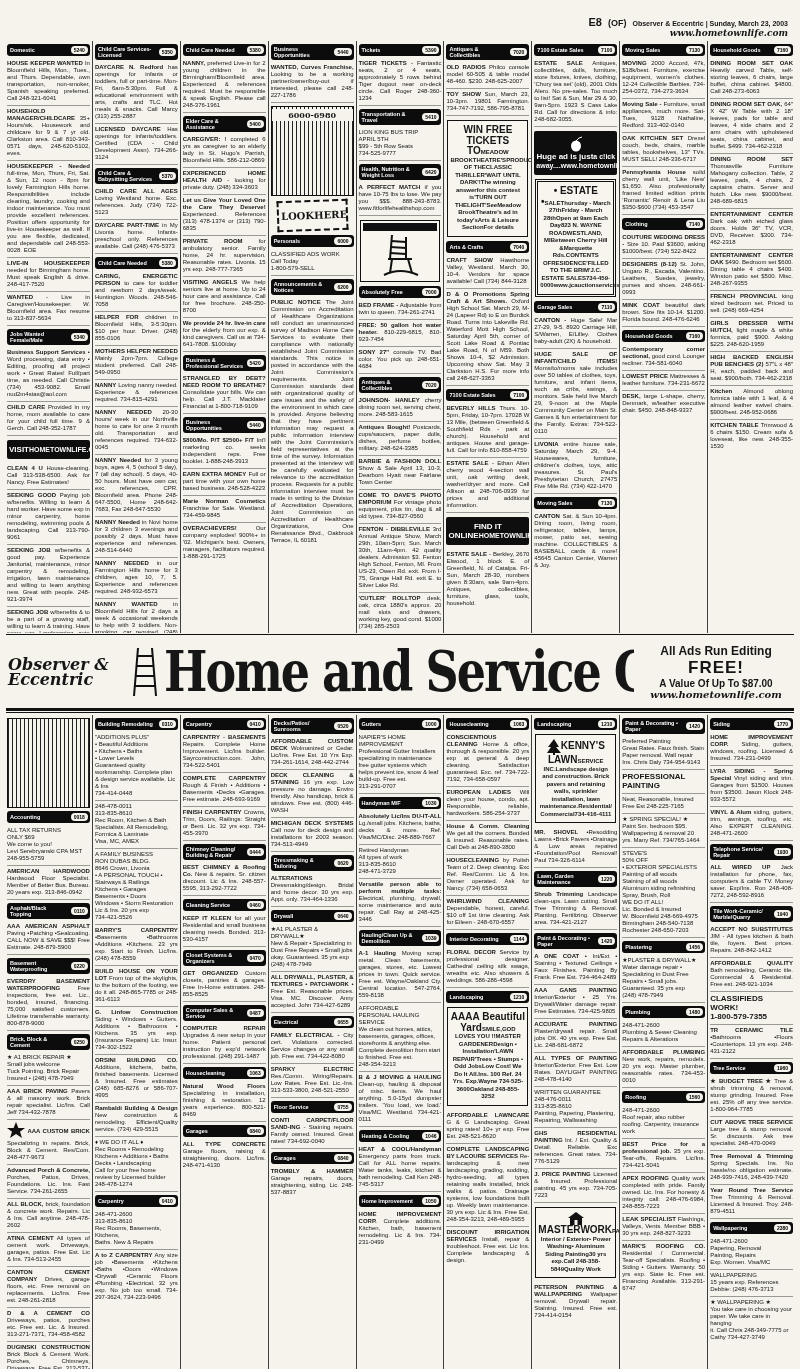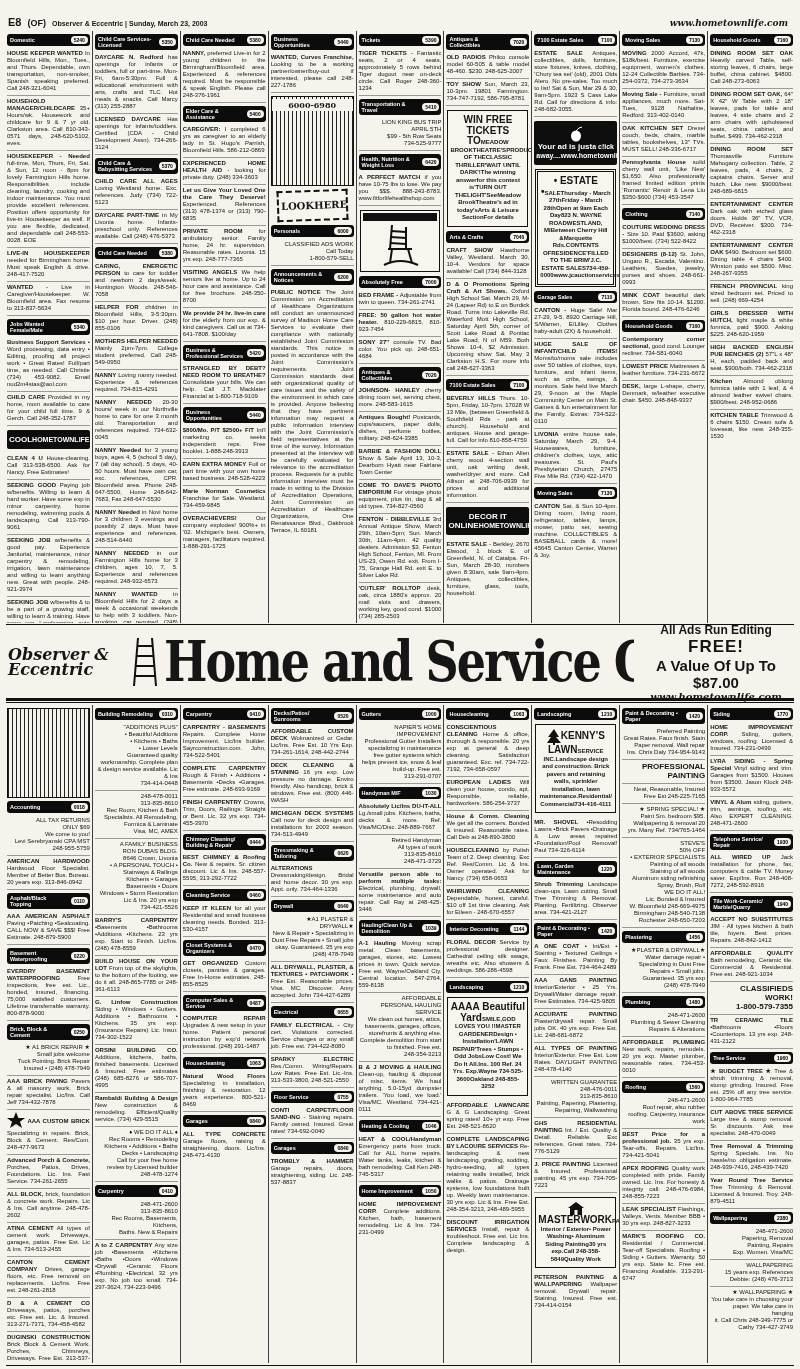--- a/index.html
+++ b/index.html
@@ -1,39 +1,39 @@
 <!DOCTYPE html>
 <html><head>
 <meta charset="utf-8">
 <style>
   html,body{margin:0;padding:0;background:#d8d6d0;}
   .page{width:800px;height:1369px;background:#f5f3ec;position:relative;margin:0 auto;
         font-family:"Liberation Sans",sans-serif;color:#161616;overflow:hidden;box-sizing:border-box;}
   
-  .pagehead{display:flex;justify-content:space-between;align-items:flex-end;padding:16px 12px 3px 8px;}
+  .pagehead{display:flex;justify-content:flex-start;align-items:flex-end;padding:16px 12px 3px 8px;flex-direction:column;}
   .ph-left{font-size:8px;display:flex;align-items:baseline;gap:6px;}
   .ph-ed{font-weight:bold;font-size:11px;}
   .ph-of{font-weight:bold;font-size:9px;}
   .ph-mast{font-size:7px;font-weight:bold;}
   .ph-site{font-size:9px;font-weight:bold;font-style:italic;font-family:"DejaVu Serif",serif;}
   
   .section{display:flex;align-items:stretch;padding:0 5px;box-sizing:border-box;overflow:hidden;}
   #topSection{height:592px;}
   #bottomSection{height:658px;}
   .col{flex:1 1 0;min-width:0;border-right:1px solid #3f3f3f;padding:0 2px;overflow:hidden;}
   .col:last-child{border-right:none;}
   .cat{background:#0c0c0c;color:#fff;display:flex;align-items:center;justify-content:space-between;
        border-radius:3px;padding:2px 2px 2px 3px;margin:3px 0 2px;}
   .cat .lbl{font-size:5.5px;font-weight:bold;line-height:6px;}
   .cat .code{background:#f5f3ec;color:#000;border-radius:7px;font-size:5px;font-weight:bold;
              padding:1px 3px;margin-left:2px;white-space:nowrap;}
   .ad{font-size:6px;line-height:7px;text-align:justify;padding:2px 0 3px;border-bottom:1px solid #9a9a94;}
   .ad:last-child{border-bottom:none;}
   .ad .lead{font-weight:bold;}
-  .ad.center{text-align:right;}
+  .ad.center{text-align:left;}
   .ad .ln{display:block;}
   .ad.big .ln{font-size:8px;line-height:9px;font-weight:bold;}
   .boxed{border:1px solid #111;padding:4px 2px;margin:4px 1px;text-align:center;
          font-size:6px;line-height:7.5px;font-weight:bold;background:#f7f5ee;}
   .boxed.double{border:3px double #111;}
   .boxed .l0{font-size:10px;line-height:9px;}
   .promo{background:#0e0e0e;color:#fff;text-align:center;font-weight:bold;padding:5px 2px;
          margin:4px 0;border-radius:2px;font-size:7px;line-height:9px;}
   .promo .l0{font-size:8px;}
   .deco{border:1px solid #111;margin:3px 0;height:88px;position:relative;overflow:hidden;text-align:center;
@@ -47,21 +47,21 @@
   .iconrow{display:flex;align-items:center;justify-content:center;gap:3px;}
   
   .banner{height:70px;display:flex;align-items:center;padding:0 8px;gap:6px;}
   .brand{font-family:"DejaVu Serif",serif;font-style:italic;font-weight:bold;font-size:16px;
          line-height:15px;width:118px;flex:0 0 auto;}
   .bigtitle{font-family:"DejaVu Serif",serif;font-weight:bold;font-size:46px;letter-spacing:-2px;
             transform:scaleY(1.2);white-space:nowrap;flex:1;text-align:center;overflow:hidden;}
   .bright{flex:0 0 auto;width:152px;text-align:center;}
   .bright .r1{font-size:12px;font-weight:bold;}
   .bright .r2{font-size:17px;font-weight:bold;letter-spacing:1px;text-align:center;}
-  .bright .r3{font-size:15px;font-weight:bold;}
+  .bright .r3{font-size:10px;font-weight:bold;}
   .bright .r4{font-size:10px;font-weight:bold;font-style:italic;font-family:"DejaVu Serif",serif;}
   .thickrule{height:3px;background:#111;margin:1px 6px 0;}
   .thinrule{height:1px;background:#111;margin:1px 6px 2px;}
   .botrule{height:1px;background:#111;margin:2px 6px 0;}
   svg{display:inline-block;vertical-align:middle;}
 </style>
 </head>
 <body>
 
 <div class="page">
@@ -85,21 +85,21 @@
         <div class="ad"><span class="lead">HOUSEHOLD MANAGER/CHILDCARE</span> <span>35+ Hours/wk. Housework and childcare for 9 &amp; 7 yr old. Clarkston area. Call 810-343-0571 days, 248-620-5102, eves.</span></div>
         <div class="ad"><span class="lead">HOUSEKEEPER - Needed</span> <span>full-time, Mon, Thurs, Fri, Sat. &amp; Sun, 12 noon - 8pm for lovely Farmington Hills home. Responsibilities include cleaning, laundry, cooking and indoor maintenance. You must provide excellent references. Position offers opportunity for live-in Housekeeper as well. If you are flexible, dedicated, and dependable call 248-553-0028. EOE</span></div>
         <div class="ad"><span class="lead">LIVE-IN HOUSEKEEPER</span> <span>needed for Birmingham home. Must speak English &amp; drive. 248-417-7520</span></div>
         <div class="ad"><span class="lead">WANTED -</span> <span>Live in Caregiver/Housekeeper. W. Bloomfield area. Fax resume to 313-837-5634</span></div>
         <div class="cat">
           <span class="lbl">Jobs Wanted Female/Male</span>
           <span class="code">5340</span>
         </div>
         <div class="ad"><span class="lead">Business Support Services</span> <span>• Word processing, data entry • Editing, proofing all project work • Great Rates! Full/part time, as needed. Call Christie (734) 453-9082. Email nud2m4stas@aol.com</span></div>
         <div class="ad"><span class="lead">CHILD CARE</span> <span>Provided in my home, mom available to care for your child full time. 9 &amp; Gerch. Call 248-352-1787</span></div>
-        <div class="promo"><span class="ln l0">COOL</span><span class="ln l1">HOMETOWNLIFE.COM</span></div>
+        <div class="promo"><span class="ln l0">VISIT</span><span class="ln l1">HOMETOWNLIFE.COM</span></div>
         <div class="ad"><span class="lead">CLEAN 4 U</span> <span>House-cleaning. Call 313-538-6500. Ask for Nancy. Free Estimates!</span></div>
         <div class="ad"><span class="lead">SEEKING GOOD</span> <span>Paying job w/benefits. Willing to learn &amp; hard worker. Have some exp in minor carpentry, home remodeling, swimming pools &amp; landscaping. Call 313-790-9061</span></div>
         <div class="ad"><span class="lead">SEEKING JOB</span> <span>w/benefits &amp; good pay. Experience Janitorial, maintenance, minor carpentry &amp; remodeling, irrigation, lawn maintenance and willing to learn anything new. Great with people. 248-921-3974</span></div>
         <div class="ad"><span class="lead">SEEKING JOB</span> <span>w/benefits &amp; to be a part of a growing staff, willing to learn &amp; training. Have some exp. Landscaping, auto detailing, pool work, line runner/machine operator, home improvement &amp; more! Call 313-790-9062</span></div>
       </div>
       <div class="col">
         <div class="cat">
           <span class="lbl">Child Care Services-Licensed</span>
           <span class="code">5350</span>
         </div>
@@ -245,35 +245,35 @@
           <span class="code">7040</span>
         </div>
         <div class="ad"><span class="lead">CRAFT SHOW</span> <span>Hawthorne Valley, Westland. March 30, 10-4. Vendors for space available! Call (734) 844-3128</span></div>
         <div class="ad"><span class="lead">D &amp; O Promotions Spring Craft &amp; Art Shows.</span> <span>Oxford High School Sat. March 29, M-24 (Lapeer Rd) to E on Burdick Road. Turns into Lakeville Rd. Waterford Mott High School, Saturday April 5th, corner of Scott Lake Road &amp; Pontiac Lake Road, N of M59. Both Shows 10-4, $2 Admission. Upcoming show Sat. May 3 Clarkston H.S. For more info call 248-627-3363</span></div>
         <div class="cat">
           <span class="lbl">7100 Estate Sales</span>
           <span class="code">7100</span>
         </div>
         <div class="ad"><span class="lead">BEVERLY HILLS</span> <span>Thurs. 10-5pm, Friday, 10-7pm. 17028 W 13 Mile, (between Greenfield &amp; Southfield Rds - park at church). Household and antiques. House and garage-full. Call for info 810-858-4759</span></div>
         <div class="ad"><span class="lead">ESTATE SALE -</span> <span>Ethan Allen cherry wood 4-section wall unit, oak writing desk, washer/dryer and more. Call Allison at 248-706-0939 for prices and additional information.</span></div>
-        <div class="promo"><span class="ln l0">DECOR IT ONLINE</span><span class="ln l1">HOMETOWNLIFE.COM</span></div>
+        <div class="promo"><span class="ln l0">FIND IT ONLINE</span><span class="ln l1">HOMETOWNLIFE.COM</span></div>
         <div class="ad"><span class="lead">ESTATE SALE -</span> <span>Berkley, 2670 Elwood, 1 block E. of Greenfield, N. of Catalpa. Fri-Sun, March 28-30, numbers given 8:30am, sale 9am-4pm. Antiques, collectibles, furniture, glass, tools, household.</span></div>
       </div>
       <div class="col">
         <div class="cat">
           <span class="lbl">7100 Estate Sales</span>
           <span class="code">7100</span>
         </div>
         <div class="ad"><span class="lead">ESTATE SALE</span> <span>Antiques, collectibles, dolls, furniture, store fixtures, knives, clothing, 'Chury tea set' (old), 2001 Olds Alero. No pre-sales. Too much to list! Sat &amp; Sun, Mar 29 &amp; 30, 9am-5pm. 1923 S Cass Lake Rd. Call for directions &amp; info: 248-682-3055.</span></div>
         <div class="promo"><div class="iconrow">
             <span><svg width="14" height="16" viewBox="0 0 14 16">
                 <ellipse cx="7" cy="10" rx="5" ry="5.5" fill="#fff"></ellipse>
                 <path d="M7 5 q3 -4 6 -4" stroke="#fff" fill="none"></path>
               </svg></span>
-          </div><span class="ln l0">Your ad is just</span><span class="ln l1">a c!ick away....</span><span class="ln l2">www.hometownlife.com</span></div>
+          </div><span class="ln l0">Huge ad is just</span><span class="ln l1">a c!ick away....</span><span class="ln l2">www.hometownlife.com</span></div>
         <div class="boxed double"><span class="ln l0">• ESTATE •</span><span class="ln l1">SALE</span><span class="ln l2">Thursday - March 27th</span><span class="ln l3">Friday - March 28th</span><span class="ln l4">Open at 9am Each Day</span><span class="ln l5">823 N. WAYNE ROAD</span><span class="ln l6">WESTLAND, MI</span><span class="ln l7">Between Cherry Hill &amp;</span><span class="ln l8">Marquette Rds.</span><span class="ln l9">CONTENTS OF</span><span class="ln l10">RESIDENCE</span><span class="ln l11">'FILLED TO THE BRIM'</span><span class="ln l12">J.C. ESTATE SALES</span><span class="ln l13">734-459-0000</span><span class="ln l14">www.jcauctionservices.com</span></div>
         <div class="cat">
           <span class="lbl">Garage Sales</span>
           <span class="code">7110</span>
         </div>
         <div class="ad"><span class="lead">CANTON -</span> <span>Huge Sale! Mar 27-29, 9-5. 8920 Carriage Hill, S/Warren, E/Lilley. Clothes baby-adult (2X) &amp; household.</span></div>
         <div class="ad"><span class="lead">HUGE SALE OF INFANT/CHILD ITEMS!</span> <span>Moms/to/moms sale includes over 50 tables of clothes, toys, furniture, and infant items, such as cribs, swings, &amp; monitors. Sale held live March 29, 9-noon at the Maple Community Center on Main St. Games &amp; fun entertainment for the Family. Extras: 734-522-0110</span></div>
         <div class="ad"><span class="lead">LIVONIA</span> <span>entire house sale, Saturday March 29, 9-4. Housewares, furniture, children's clothes, toys, attic treasures. St. Paul's Presbyterian Church, 27475 Five Mile Rd. (734) 422-1470</span></div>
         <div class="cat">
           <span class="lbl">Moving Sales</span>

